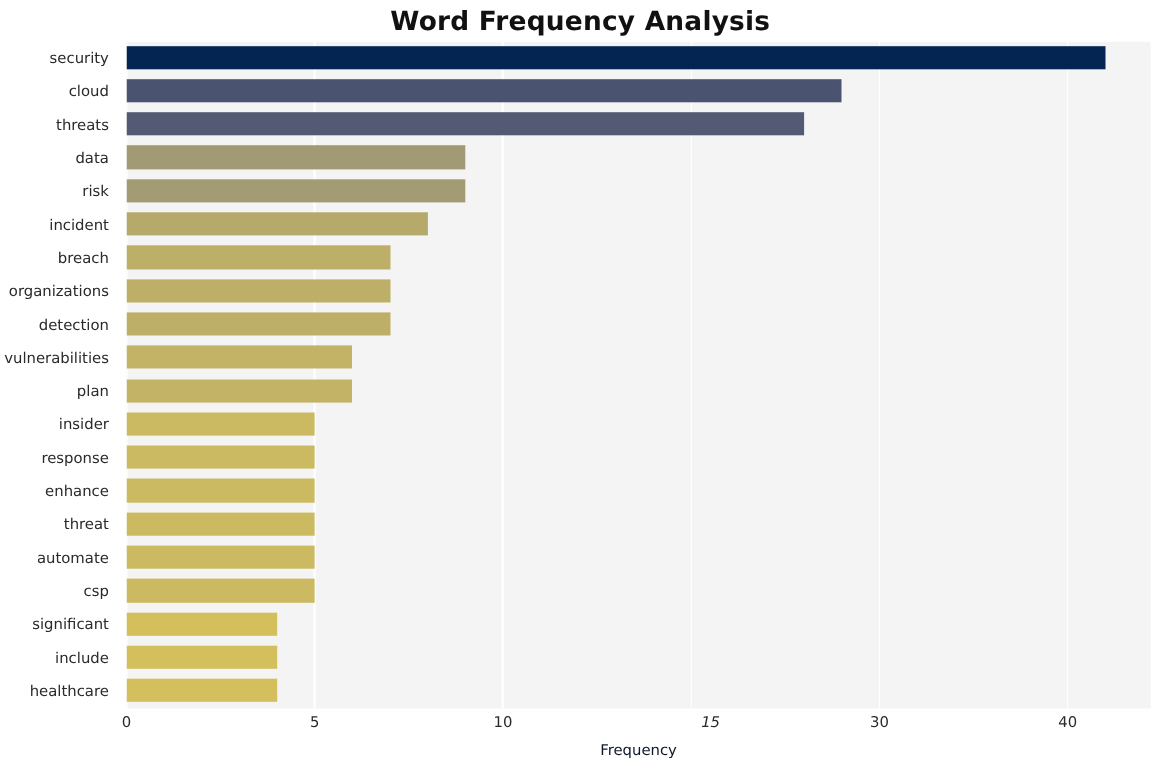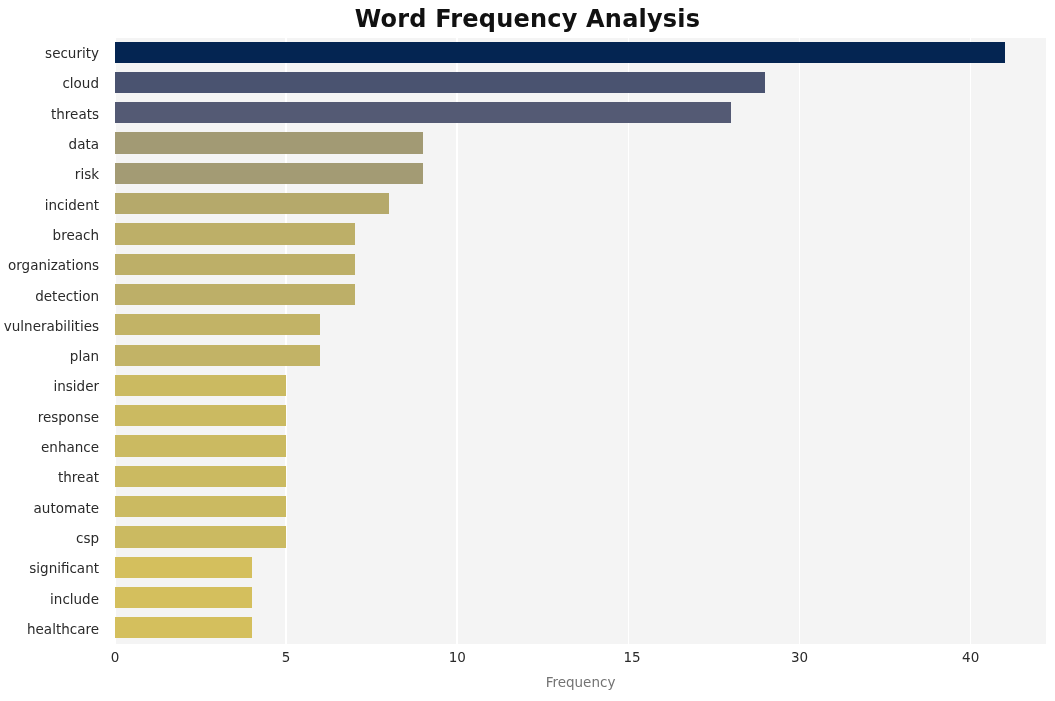--- a/index.html
+++ b/index.html
@@ -108,21 +108,21 @@
     line-height: 18px;
   }
 
   #xlabel {
     position: absolute;
     left: 115px;
     top: 674px;
     width: 931px;
     text-align: center;
     font-size: 13.5px;
-    color: #737373;
+    color: #0f172a;
     line-height: 16px;
   }
 </style>
 </head>
 <body>
 
 <div id="figure">
 
   <div id="chart-title">Word Frequency Analysis</div>
 
@@ -218,20 +218,20 @@
       <div class="ytick" style="top: 462.65px;">automate</div>
       <div class="ytick" style="top: 492.95px;">csp</div>
       <div class="ytick" style="top: 523.25px;">significant</div>
       <div class="ytick" style="top: 553.55px;">include</div>
       <div class="ytick" style="top: 583.85px;">healthcare</div>
     </div>
   <div id="xtick-layer">
       <div class="xtick" style="left: 115px;">0</div>
       <div class="xtick" style="left: 286.14px;">5</div>
       <div class="xtick" style="left: 457.279px;">10</div>
-      <div class="xtick" style="left: 632px;">15</div>
+      <div class="xtick" style="left: 646px; font-style: italic;">15</div>
       <div class="xtick" style="left: 799.559px;">30</div>
       <div class="xtick" style="left: 970.699px;">40</div>
     </div>
 
   <div id="xlabel">Frequency</div>
 
 </div>
 
 </body></html>

